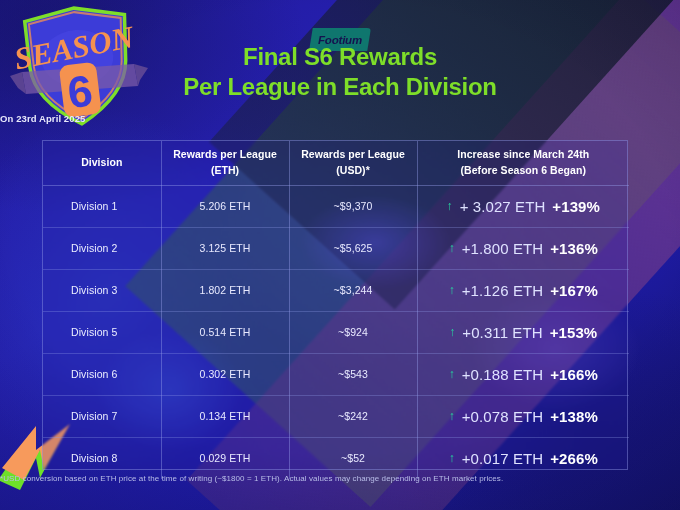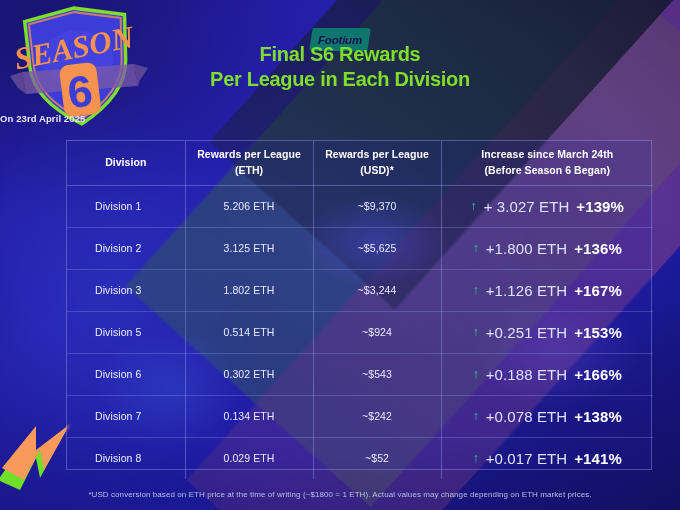--- a/index.html
+++ b/index.html
@@ -81,38 +81,38 @@
     font-weight: 700;
     font-style: italic;
     letter-spacing: -0.2px;
     color: #15124f;
   }
 
   .title {
     position: absolute; left: 0; right: 0; top: 42px;
     text-align: center;
     color: #7ede29;
-    font-size: 20px;
+    font-size: 24px;
     font-weight: 700;
     letter-spacing: -0.3px;
     line-height: 1.26;
   }
   .subtitle {
     position: absolute; left: 0; right: 4px; top: 113px;
     text-align: left;
     color: #e7e8fb;
     font-size: 9.5px;
     font-weight: 700;
     letter-spacing: 0.1px;
   }
 
   
   .table-wrap {
     position: absolute;
-    left: 66px; top: 140px;
+    left: 42px; top: 140px;
     width: 586px; height: 330px;
     border: 1px solid rgba(150,160,235,0.42);
     background: rgba(40,36,170,0.17);
     backdrop-filter: blur(1px);
   }
   table {
     width: 100%; height: 100%;
     border-collapse: collapse;
     table-layout: fixed;
   }
@@ -181,22 +181,22 @@
   }
   .glow-a { left: 300px; top: 195px; width: 150px; height: 95px;
             background: radial-gradient(closest-side, rgba(95,85,245,0.40), rgba(95,85,245,0)); }
   .glow-b { left: 470px; top: 290px; width: 170px; height: 120px;
             background: radial-gradient(closest-side, rgba(120,95,215,0.28), rgba(120,95,215,0)); }
   .glow-c { left: 95px; top: 330px; width: 150px; height: 120px;
             background: radial-gradient(closest-side, rgba(60,95,225,0.35), rgba(60,95,225,0)); }
 
   
   .footnote {
-    position: absolute; left: 0; right: 0; top: 490px;
-    text-align: center;
+    position: absolute; left: 0; right: 0; top: 474px;
+    text-align: left;
     color: #b9bee8;
     font-size: 8px;
     letter-spacing: 0.08px;
   }
 </style>
 </head>
 <body>
 
 <div id="stage">
 
@@ -307,21 +307,21 @@
               </div>
             </td>
           </tr>
           <tr>
             <td class="div-cell">Division 5</td>
             <td>0.514 ETH</td>
             <td>~$924</td>
             <td>
               <div class="inc-cell-inner">
                 <span class="arrow-up">↑</span>
-                <span class="inc-eth">+0.251 ETH</span>
+                <span class="inc-eth">+0.311 ETH</span>
                 <span class="inc-pct">+153%</span>
               </div>
             </td>
           </tr>
           <tr>
             <td class="div-cell">Division 6</td>
             <td>0.302 ETH</td>
             <td>~$543</td>
             <td>
               <div class="inc-cell-inner">
@@ -344,21 +344,21 @@
             </td>
           </tr>
           <tr>
             <td class="div-cell">Division 8</td>
             <td>0.029 ETH</td>
             <td>~$52</td>
             <td>
               <div class="inc-cell-inner">
                 <span class="arrow-up">↑</span>
                 <span class="inc-eth">+0.017 ETH</span>
-                <span class="inc-pct">+141%</span>
+                <span class="inc-pct">+266%</span>
               </div>
             </td>
           </tr>
         </tbody>
     </table>
   </div>
 
   <div class="footnote">*USD conversion based on ETH price at the time of writing (~$1800 = 1 ETH). Actual values may change depending on ETH market prices.</div>
 
 </div>

